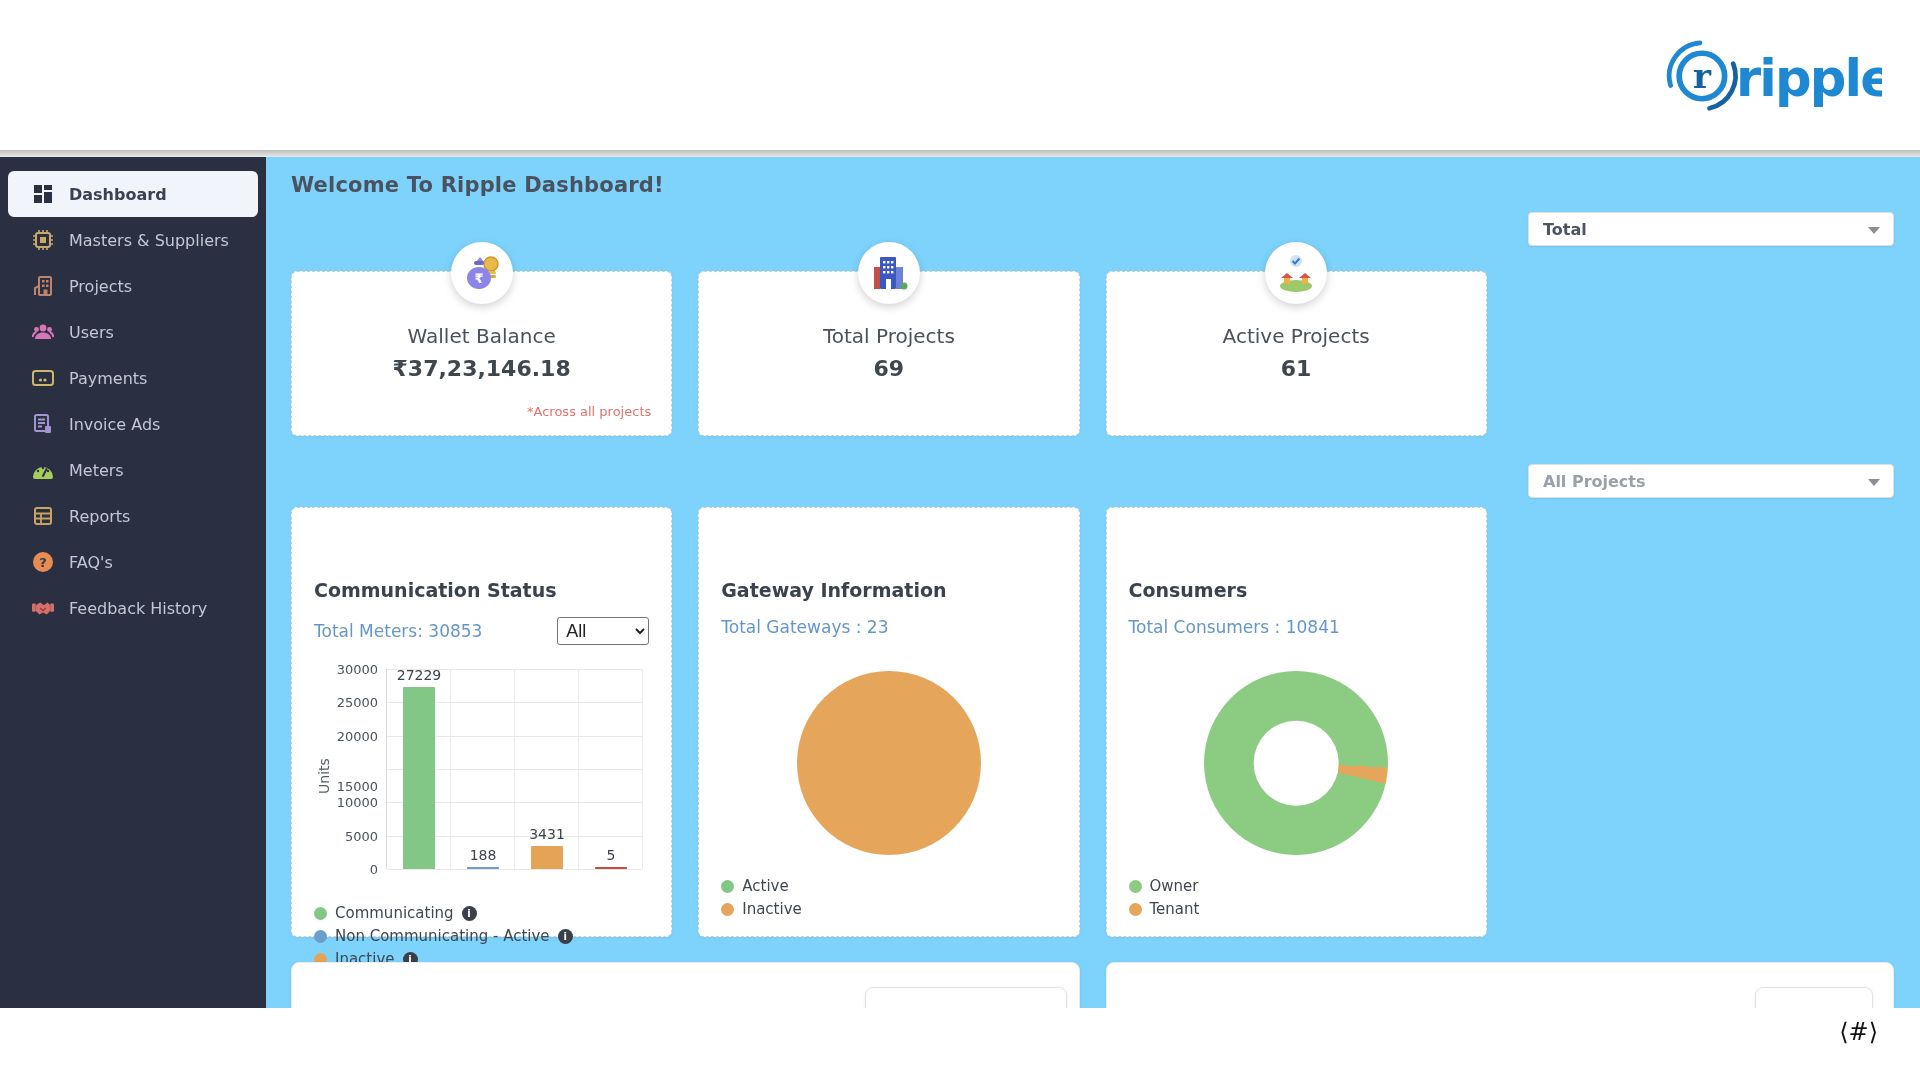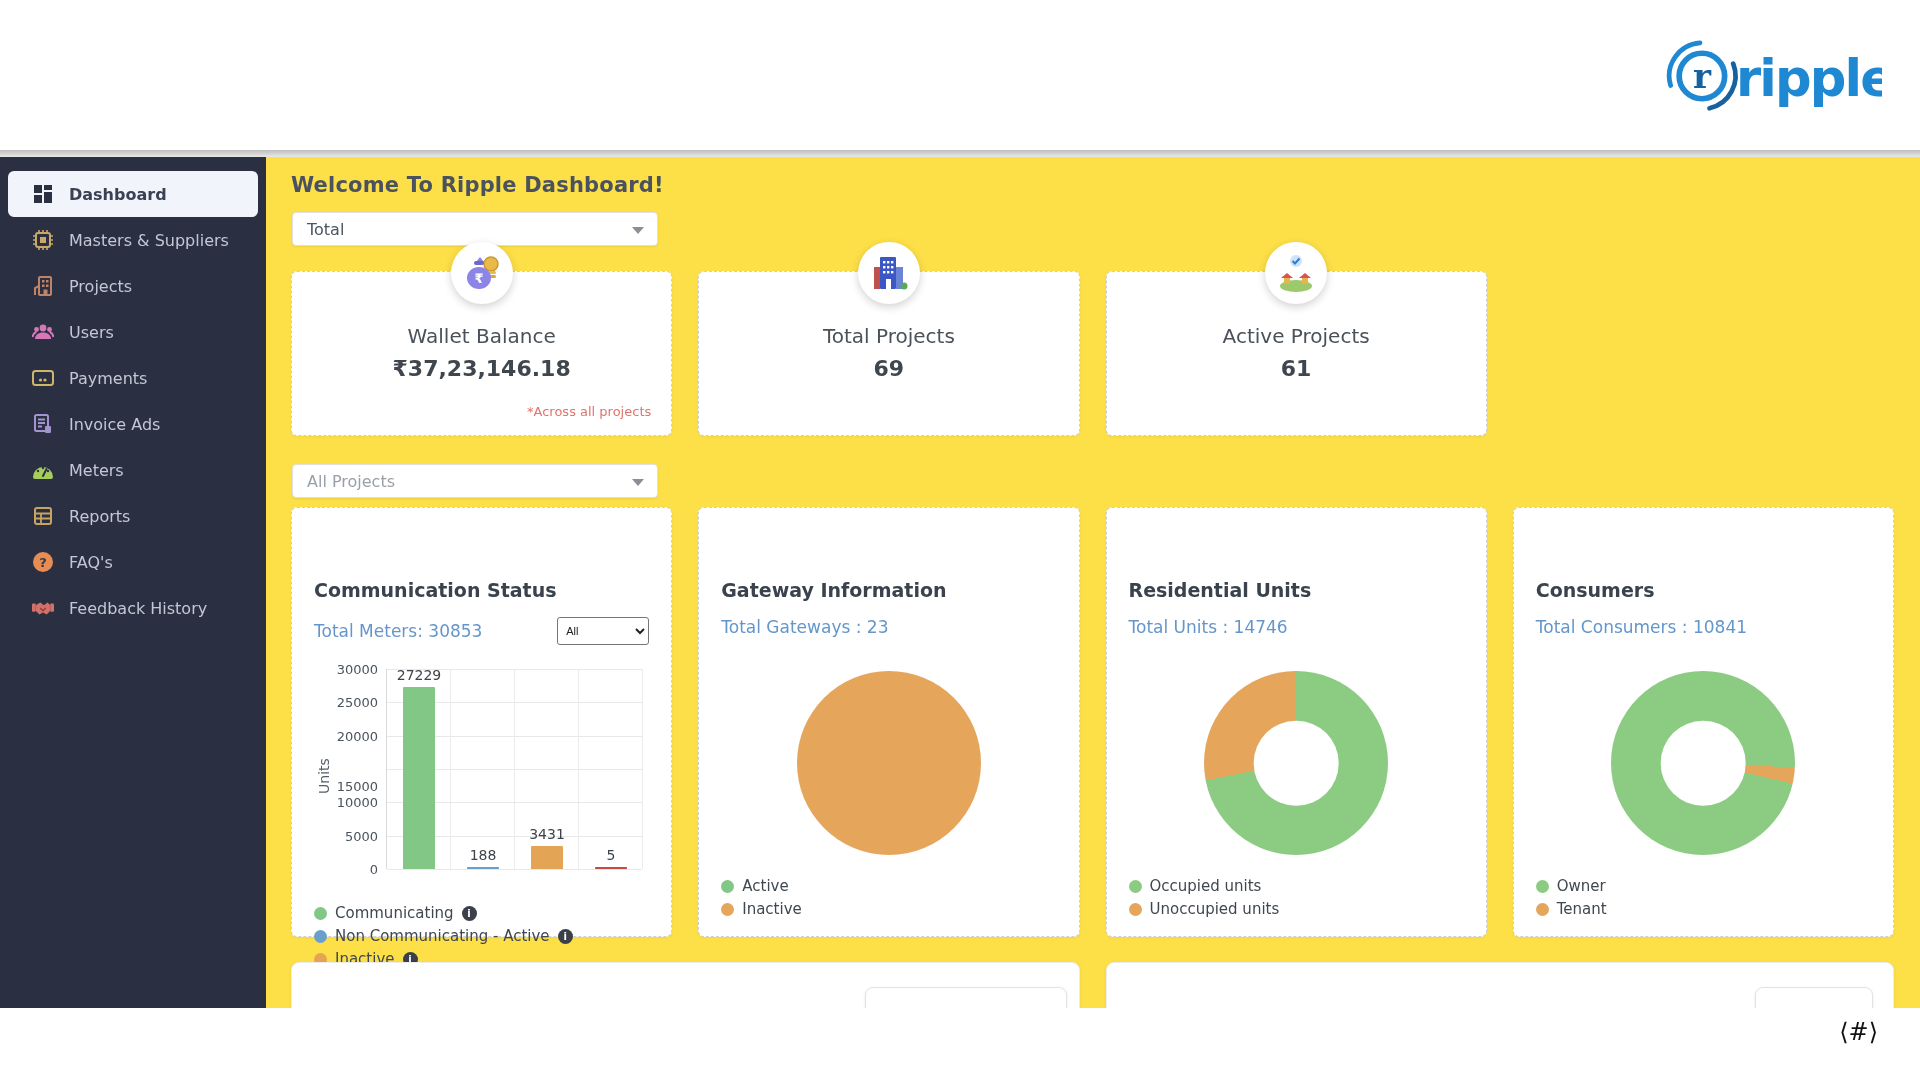--- a/index.html
+++ b/index.html
@@ -15,24 +15,24 @@
   
   .sidebar { position:absolute; top:157px; left:0; width:266px; bottom:72px; background:#2A2F42; z-index:2; }
   .nav-list { list-style:none; padding-top:14px; }
   .nav-item { display:flex; align-items:center; gap:15px; height:46px; padding:0 18px 0 24px;
       color:#C3C8D4; font-size:16px; cursor:pointer; margin:0 8px; border-radius:6px; }
   .nav-item .nav-icon { width:22px; height:22px; display:inline-flex; align-items:center; justify-content:center; flex:0 0 22px; }
   .nav-item.active { background:#F1F5FB; color:#3A4152; font-weight:bold; }
   .nav-label { white-space:nowrap; }
 
   
-  .content { position:absolute; left:266px; top:157px; right:0; bottom:72px; background:#fde047; overflow:hidden; z-index:1; }
+  .content { position:absolute; left:266px; top:157px; right:0; bottom:72px; background:#7dd3fc; overflow:hidden; z-index:1; }
   .welcome { padding:16px 26px 0 25px; font-size:21px; font-weight:bold; color:#4A525F; letter-spacing:.2px; }
 
-  .filter-row { display:flex; justify-content:flex-start; padding:0 26px; }
+  .filter-row { display:flex; justify-content:flex-end; padding:0 26px;font-weight:bold; }
   .custom-select { position:relative; width:366px; height:34px; background:#fff; border:1px solid #e0e0e0;
       border-radius:4px; box-shadow:0 1px 2px rgba(0,0,0,.08); display:flex; align-items:center;
       padding:0 34px 0 14px; font-size:16px; color:#4b5563; cursor:pointer; }
   .custom-select.row1 { margin-top:15px; }
   .custom-select.row2 { margin-top:28px; color:#9aa0a8; }
   .caret { position:absolute; right:13px; top:14px; width:0; height:0;
       border-left:6px solid transparent; border-right:6px solid transparent; border-top:7px solid #8a8f96; }
 
   
   .stats-grid { display:grid; grid-template-columns:repeat(4,1fr); gap:26px; padding:0 26px 0 25px; margin-top:25px; }
@@ -47,21 +47,21 @@
   .stat-label { margin-top:52px; font-size:20px; color:#4A5158; }
   .stat-value { margin-top:8px; font-size:22px; font-weight:bold; color:#3F464E; }
   .stat-note { position:absolute; right:20px; bottom:16px; font-size:13px; color:#E0736D; }
 
   
   .chart-card { height:430px; background:#fff; border:1px dashed #cfcfcf; border-radius:6px;
       box-shadow:0 1px 3px rgba(0,0,0,.05); padding:24px 22px 18px 22px; display:flex; flex-direction:column; }
   .chart-title { font-size:19px; font-weight:bold; color:#3A434D;margin-top:47px; }
   .chart-sub-row { display:flex; align-items:center; justify-content:space-between; margin-top:16px; }
   .chart-subtitle { font-size:17px; color:#6496CB; }
-  select.native-select { width:92px; height:28px; font-size:11px; color:#222; border:1px solid #767676; border-radius:3px; background:#fff; padding:0 4px; }
+  select.native-select { width:92px; height:28px; font-size:18px; color:#222; border:1px solid #767676; border-radius:3px; background:#fff; padding:0 4px; }
 
   
   .bar-wrap { display:flex; margin-top:18px; height:226px; }
   .y-title { width:20px; display:flex; align-items:center; justify-content:center; }
   .y-title span { transform:rotate(-90deg); font-size:14px; color:#555d66; white-space:nowrap; }
   .y-ticks { position:relative; width:52px; height:200px; margin-top:6px; }
   .ytick { position:absolute; right:8px; transform:translateY(-50%); font-size:13px; color:#4b535c; }
   .plot { position:relative; width:256px; height:200px; margin-top:6px; border-left:1px solid #d9d9d9; }
   .gridline { position:absolute; left:0; width:100%; height:1px; background:#e8e8e8; }
   .vline { position:absolute; top:0; bottom:0; width:1px; background:#ececec; }
@@ -387,39 +387,20 @@
               <span class="dot" style="background: rgb(130, 199, 133);"></span>
               <span>Active</span>
             </li>
             <li>
               <span class="dot" style="background: rgb(229, 165, 91);"></span>
               <span>Inactive</span>
             </li>
           </ul>
       </div>
 
-      <div class="chart-card">
-        <div class="chart-title">Residential Units</div>
-        <div class="chart-sub-row">
-          <span class="chart-subtitle">Total Units : 14746</span>
-        </div>
-        <div class="pie-area" id="pie-2">
-            <div class="pie donut" style="background: conic-gradient(rgb(139, 203, 130) 0%, rgb(139, 203, 130) 72%, rgb(229, 165, 91) 72%, rgb(229, 165, 91) 100%);"></div>
-          </div>
-        <ul class="legend pie-legend" id="legend-2">
-            <li>
-              <span class="dot" style="background: rgb(139, 203, 130);"></span>
-              <span>Occupied units</span>
-            </li>
-            <li>
-              <span class="dot" style="background: rgb(229, 165, 91);"></span>
-              <span>Unoccupied units</span>
-            </li>
-          </ul>
-      </div>
 
       <div class="chart-card">
         <div class="chart-title">Consumers</div>
         <div class="chart-sub-row">
           <span class="chart-subtitle">Total Consumers : 10841</span>
         </div>
         <div class="pie-area" id="pie-3">
             <div class="pie donut" style="background: conic-gradient(rgb(139, 203, 130) 0%, rgb(139, 203, 130) 25.8%, rgb(229, 165, 91) 25.8%, rgb(229, 165, 91) 28.6%, rgb(139, 203, 130) 28.6%, rgb(139, 203, 130) 100%);"></div>
           </div>
         <ul class="legend pie-legend" id="legend-3">

